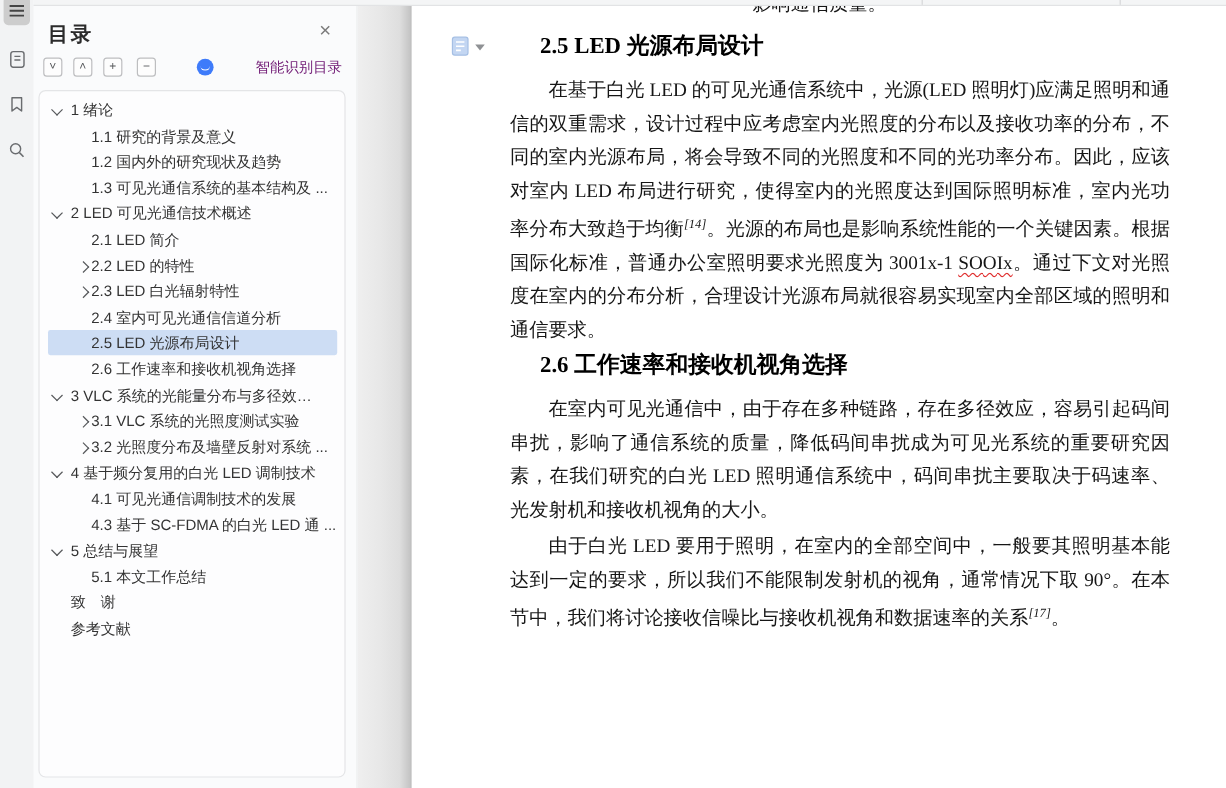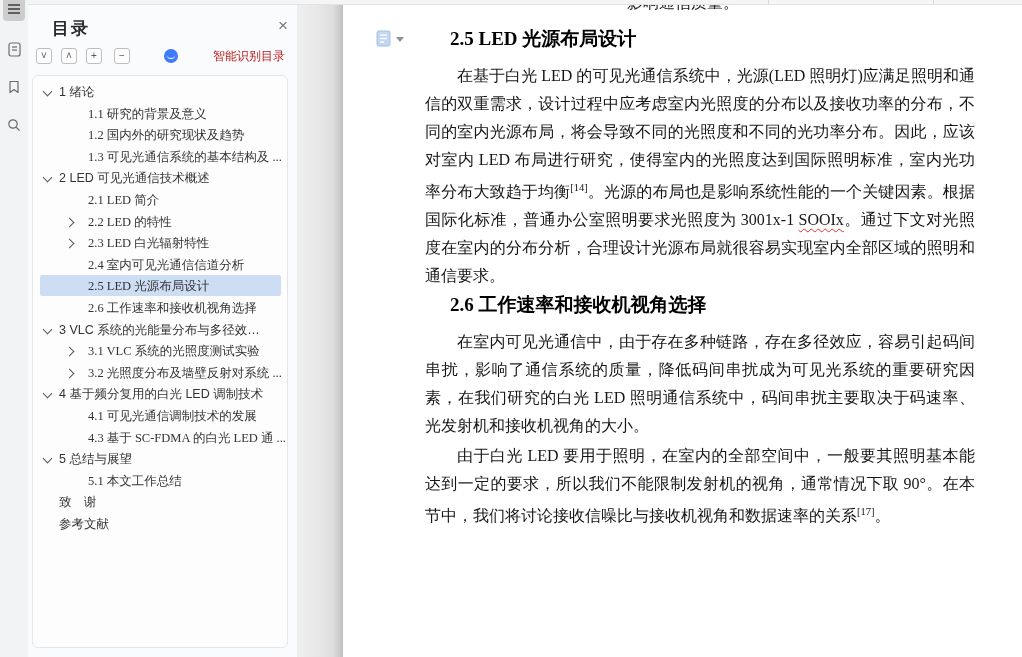--- a/index.html
+++ b/index.html
@@ -13,54 +13,54 @@
   .rail-btn.first { margin-top:-3px; }
   .rail-btn.active { background:#cdcdcd; }
   .rail-btn svg { display:block; }
 
   
   .topstrip { position:absolute; left:28px; right:0; top:0; height:5px; background:#f4f5f6; border-bottom:1px solid #e2e3e5; z-index:6; }
   .topstrip .sep { position:absolute; top:0; width:1px; height:4px; background:#d6d7d9; }
 
   
   .sidebar { position:absolute; left:28px; top:0; width:270px; height:657px; background:#fafbfc; border-right:1px solid #eceded; z-index:4; }
-  .sb-header { position:absolute; left:12px; top:14px; width:100%; height:30px; }
+  .sb-header { position:absolute; left:0; top:14px; width:100%; height:30px; }
   .sb-title { position:absolute; left:12px; top:3px; font-size:17px; font-weight:700; color:#2b2b2b; letter-spacing:2px; }
   .sb-close { position:absolute; right:16px; top:2px; width:20px; height:20px; color:#7a7a7a; font-size:17px; line-height:20px; text-align:center; cursor:pointer; }
   .sb-toolbar { position:absolute; left:0; top:48px; width:100%; height:20px; }
   .sq-btn { position:absolute; top:0; width:16px; height:16px; border:1px solid #bdbec0; border-radius:3px; color:#55575a; font-size:10px; line-height:14px; text-align:center; background:#fdfdfd; }
   .ai-wrap { position:absolute; right:12px; top:0; height:16px; display:flex; align-items:center; gap:5px; }
   .ai-icon { width:14px; height:14px; border-radius:50%; background:#3e7bfa; position:relative; }
   .ai-icon::after { content:""; position:absolute; left:3px; top:4px; width:8px; height:5px; border-bottom:1.6px solid #fff; border-radius:0 0 6px 6px; }
-  .ai-label { font-size:12px; color:#b91c1c;margin-left:30px; }
+  .ai-label { font-size:12px; color:#701a75;margin-left:30px; }
 
   .outline-box { position:absolute; left:4px; top:75px; width:256px; height:573px; background:#fdfdfe; border:1px solid #e4e5e7; border-radius:6px; padding-top:5px; overflow:hidden; }
   .o-row { position:relative; height:21.6px; display:flex; align-items:center; font-size:12.5px; color:#333; white-space:nowrap; cursor:pointer; }
   .o-row .hl { position:absolute; left:7px; right:6px; top:0; bottom:1px; background:#cdddf4; border-radius:2px; }
   .chev { width:7px; height:7px; border-right:1.2px solid #55575a; border-bottom:1.2px solid #55575a; display:inline-block; position:absolute; }
   .chev.down { transform:rotate(45deg); top:7px; }
   .chev.right { transform:rotate(-45deg); top:8px; }
   .o-lbl { position:absolute; top:3px; overflow:hidden; max-width:210px; text-overflow:ellipsis; }
   .lv1 .chev { left:11px; }
   .lv1 .o-lbl { left:26px; }
   .lv2 .chev { left:33px; }
-  .lv2 .o-lbl { left:55px;font-family:Liberation Serif, serif; }
+  .lv2 .o-lbl { left:43px; }
 
   
   .gutter { position:absolute; left:298px; top:0; width:45px; height:657px;
             background:linear-gradient(to right,#efefef 0%, #e7e7e7 45%, #dedede 78%, #c6c6c6 96%, #bcbcbc 100%); z-index:3; }
 
   
   .page { position:absolute; left:343px; top:0; width:679px; height:657px; background:#fff; overflow:hidden; }
   .docbody { position:relative; padding:28px 47px 0 82px; font-family:"Liberation Serif","DejaVu Serif",serif; color:#161616; }
   .clipline { position:absolute; left:284px; top:-7px; font-size:16px; font-family:"Liberation Serif","DejaVu Serif",serif; color:#161616; }
   .sec { font-size:19px; line-height:22px; font-weight:700; margin:4px 0 12px 25px; color:#000; font-family:"Liberation Serif","DejaVu Serif",serif; }
   .sec.first { margin-top:0; }
   .para { font-size:16px; line-height:28px; text-align:justify; text-indent:2em; margin:0 0 2px; }
-  .seg-sup { font-size:10.5px; vertical-align:6px; }
+  .seg-sup { font-size:10.5px; vertical-align:6px;font-style:italic; }
   .seg-misspell { text-decoration:underline wavy #e03131; text-decoration-thickness:1px; text-underline-offset:3px; }
   .anno { position:absolute; left:33px; top:30px; display:flex; align-items:center; gap:5px; cursor:pointer; }
   .anno .tri { width:0; height:0; border-left:4px solid transparent; border-right:4px solid transparent; border-top:5px solid #8f9194; margin-top:2px; }
 </style>
 </head>
 <body>
 
 <div class="app">
 
   <div class="rail">

